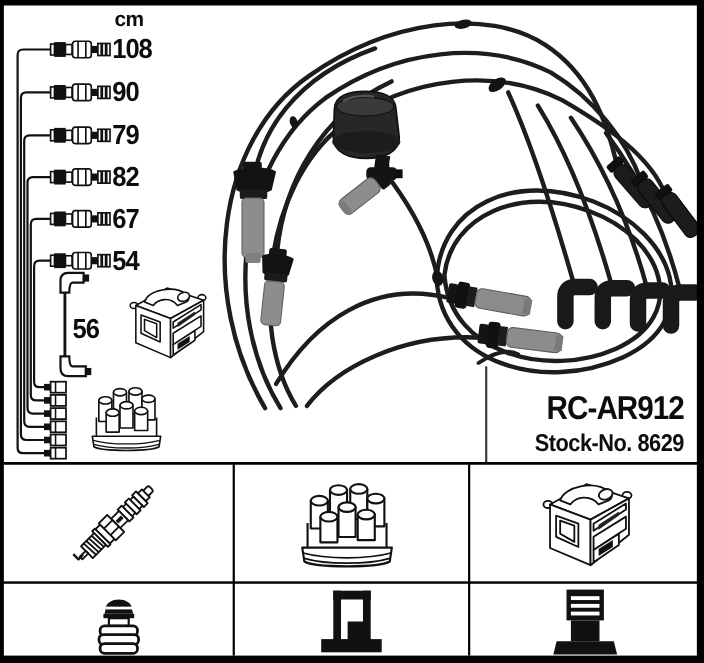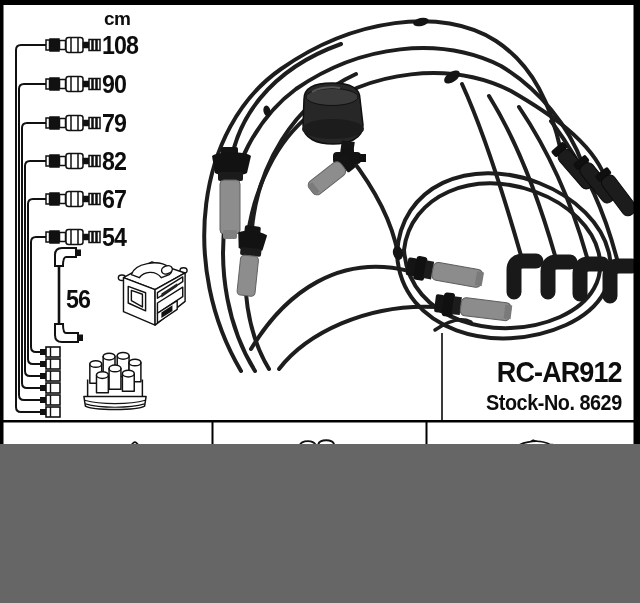--- a/index.html
+++ b/index.html
@@ -1,16 +1,16 @@
 <!DOCTYPE html>
 <html><head>
 <meta charset="utf-8">
 <style>
   html,body{margin:0;padding:0;background:#666;}
-  #root{position:relative;width:640px;height:444px;background:#ffffff;overflow:hidden;
+  #root{position:relative;width:640px;height:603px;background:#ffffff;overflow:hidden;
         font-family:"Liberation Sans",sans-serif;}
   #art{position:absolute;left:0;top:0;}
   .txt{position:absolute;color:#0d0d0d;font-weight:700;white-space:nowrap;}
   .unit{left:104px;top:9px;font-size:19px;line-height:20px;letter-spacing:-0.5px;}
   .len{left:102px;width:70px;font-size:25px;line-height:26px;letter-spacing:-1px;
        transform:scaleX(0.93);transform-origin:left center;}
   .len56{left:66px;top:286px;font-size:25px;line-height:26px;letter-spacing:-1px;
        transform:scaleX(0.93);transform-origin:left center;}
   .r0{top:32px}.r1{top:71px}.r2{top:110px}.r3{top:148px}.r4{top:186px}.r5{top:224px}
   .pn{right:18px;top:357px;font-size:30px;line-height:30px;letter-spacing:-1px;

